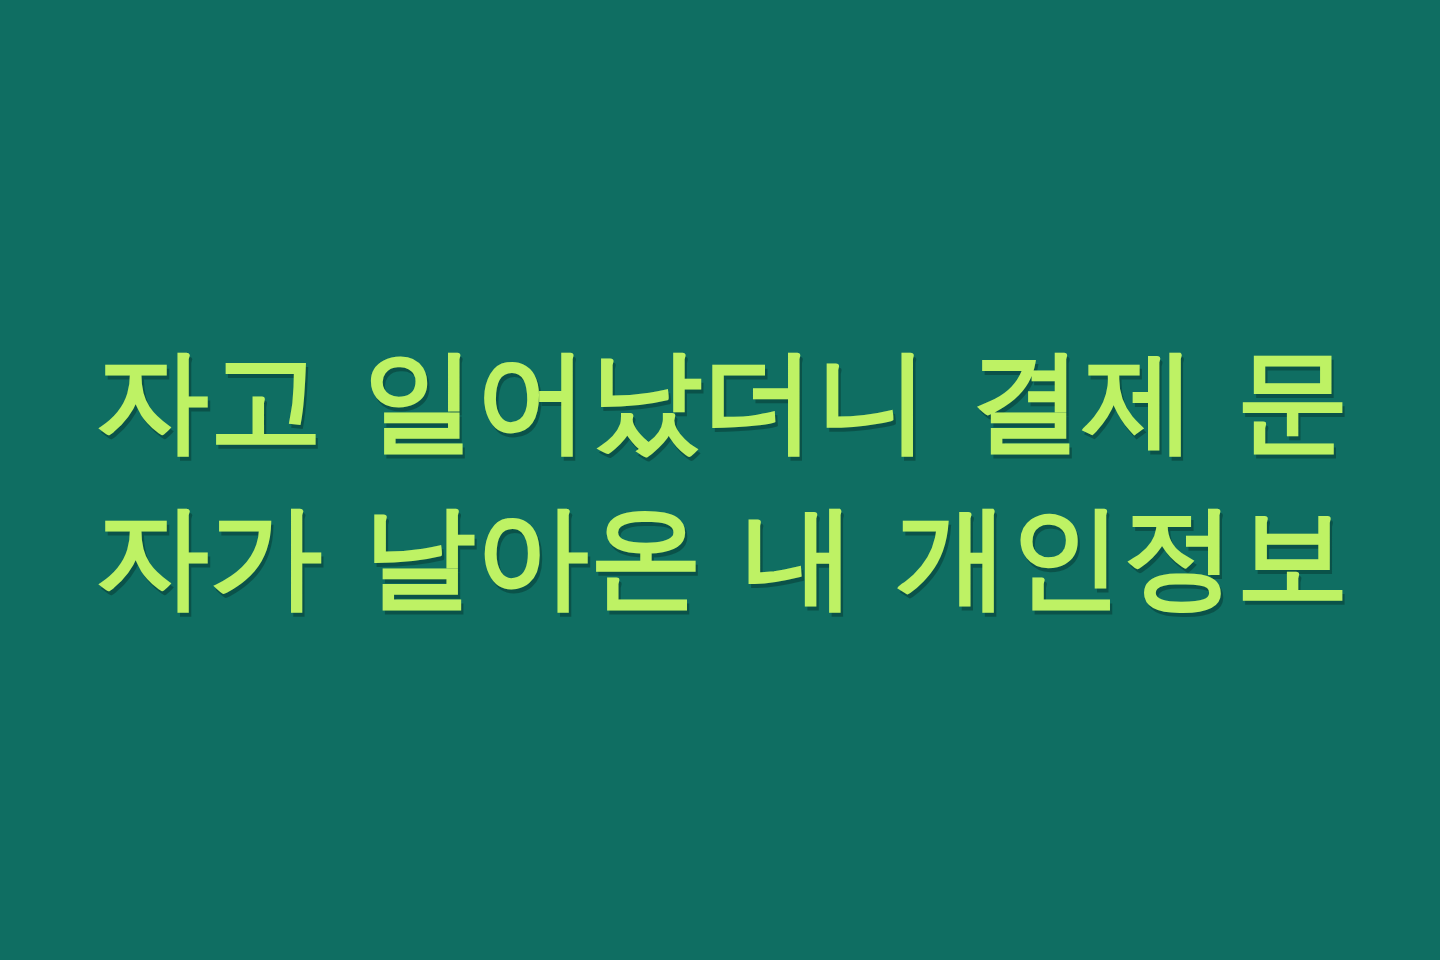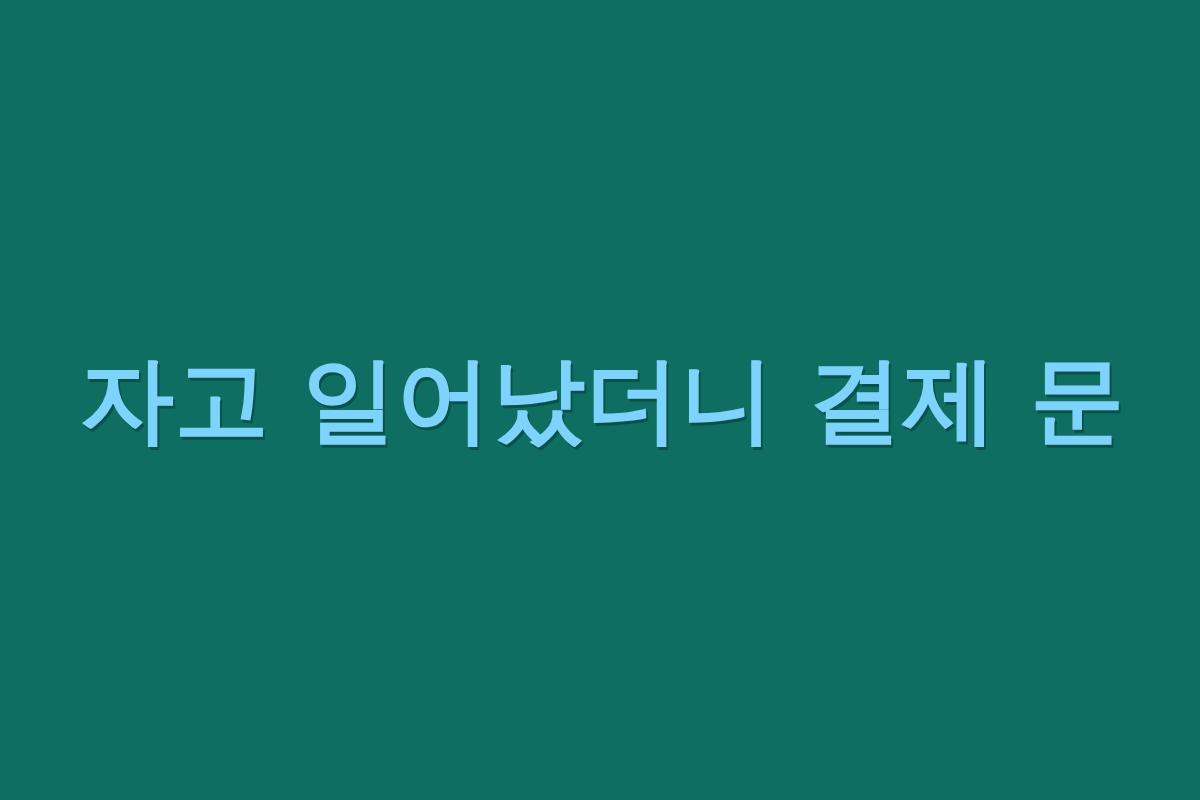--- a/index.html
+++ b/index.html
@@ -44,16 +44,17 @@
 
   .line {
     display: block;
     white-space: nowrap;
   }
 </style>
 </head>
 <body>
 
 <div id="card" style="background: rgb(15, 110, 98);">
-  <h1 id="headline" style="color: #7dd3fc;">
+  <h1 id="headline" style="color: #bef264;">
     <span class="line">자고 일어났더니 결제 문</span>
+    <span class="line">자가 날아온 내 개인정보</span>
   </h1>
 </div>
 
 </body></html>

